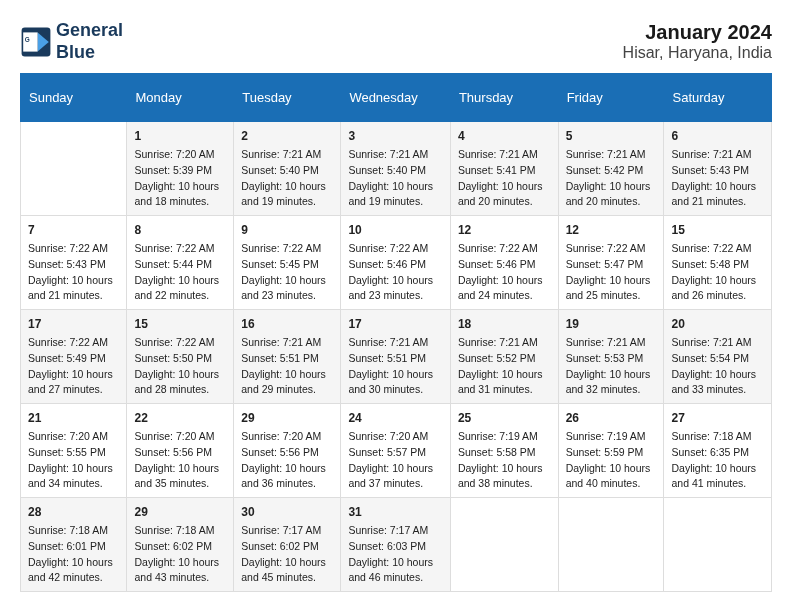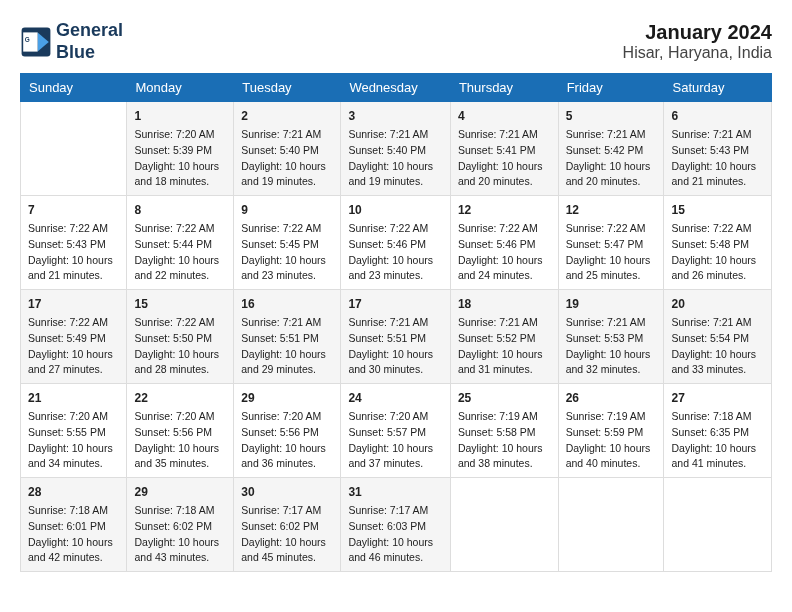--- a/index.html
+++ b/index.html
@@ -46,21 +46,21 @@
     table {
       width: 100%;
       border-collapse: collapse;
       font-size: 11px;
     }
     thead tr {
       background-color: #1a6eb5;
       color: #fff;
     }
     thead th {
-      padding: 6px 8px;
+      padding: 16px 8px;
       text-align: left;
       font-size: 13px;
       font-weight: normal;
       border: 1px solid #1a6eb5;
     }
     tbody tr {
       border-bottom: 1px solid #ddd;
     }
     tbody tr:nth-child(odd) {
       background-color: #f5f5f5;

